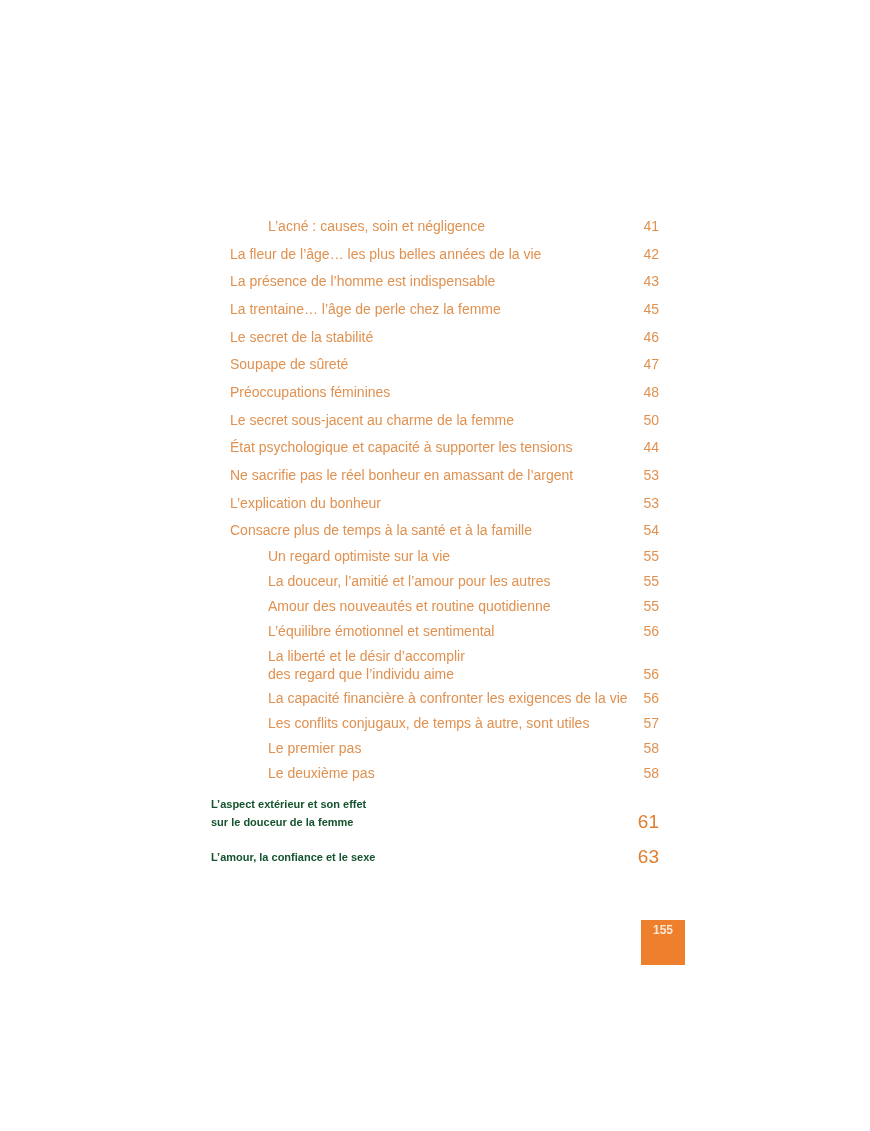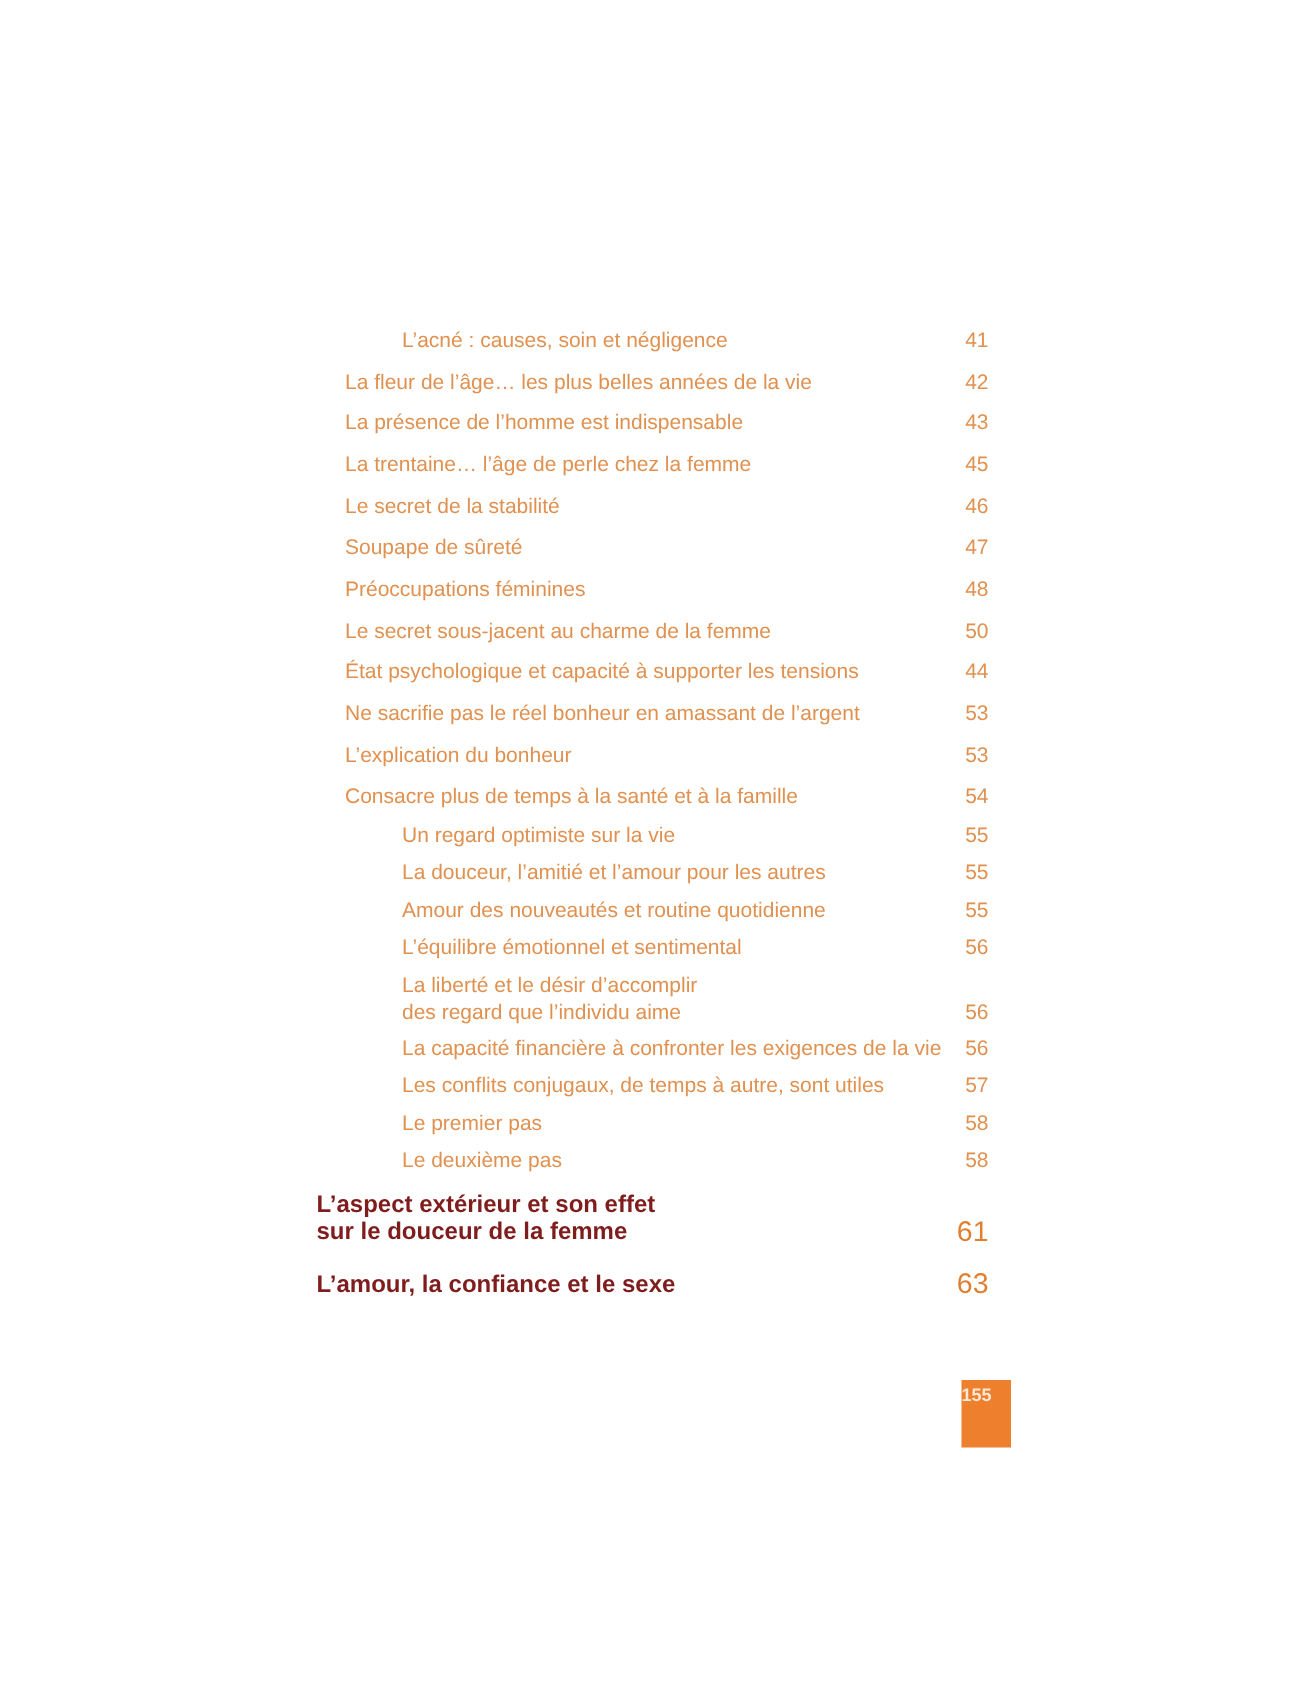--- a/index.html
+++ b/index.html
@@ -27,36 +27,36 @@
     }
     .entry .title {
       position: absolute;
       white-space: nowrap;
     }
     .entry .page {
       position: absolute;
       right: 211px;
       white-space: nowrap;
     }
-    .lvl-0 .title { left: 211px; font-weight: bold; color: #7f1d1d; font-size: 16px; }
+    .lvl-0 .title { left: 211px; font-weight: bold; color: #14532d; font-size: 11px; }
     .lvl-0 .page { font-weight: normal; color: #e07f2f; font-size: 19px; }
     .lvl-1 .title { left: 230px; text-align: center; }
     .lvl-2 .title { left: 268px; }
     .title .line { display: block; }
     .page-badge {
       position: absolute;
       left: 641px;
       top: 920px;
-      width: 33px;
+      width: 44px;
       height: 45px;
       background: #ee7f2d;
       color: #fbe7d5;
       font-size: 12px;
       font-weight: bold;
-      text-align: left;
+      text-align: center;
       line-height: 20px;
     }
   </style>
 </head>
 <body>
 
 <div class="toc" id="toc">
     <div class="entry lvl-2" style="top: 217px;">
       <span class="title">L’acné : causes, soin et négligence</span>
       <span class="page">41</span>

